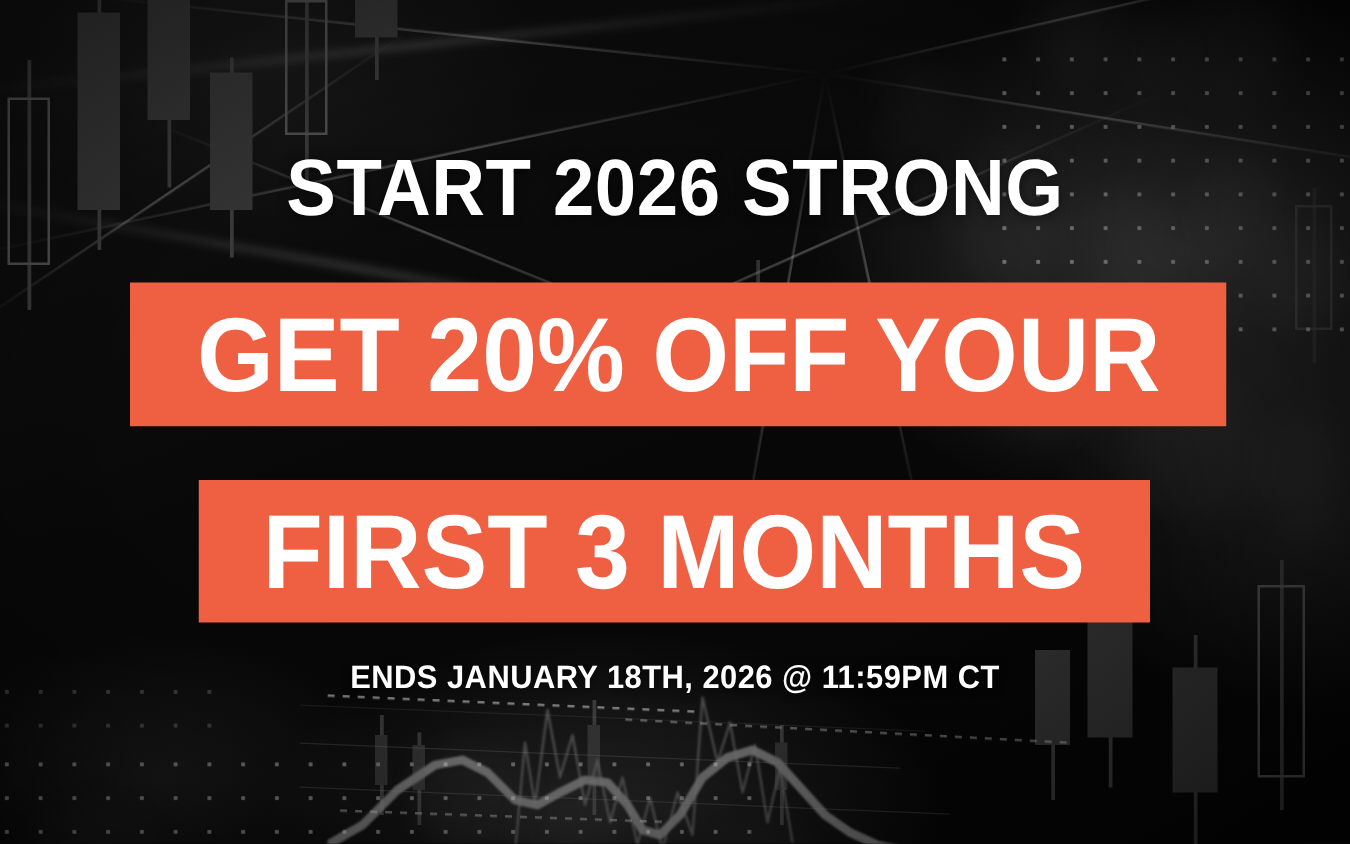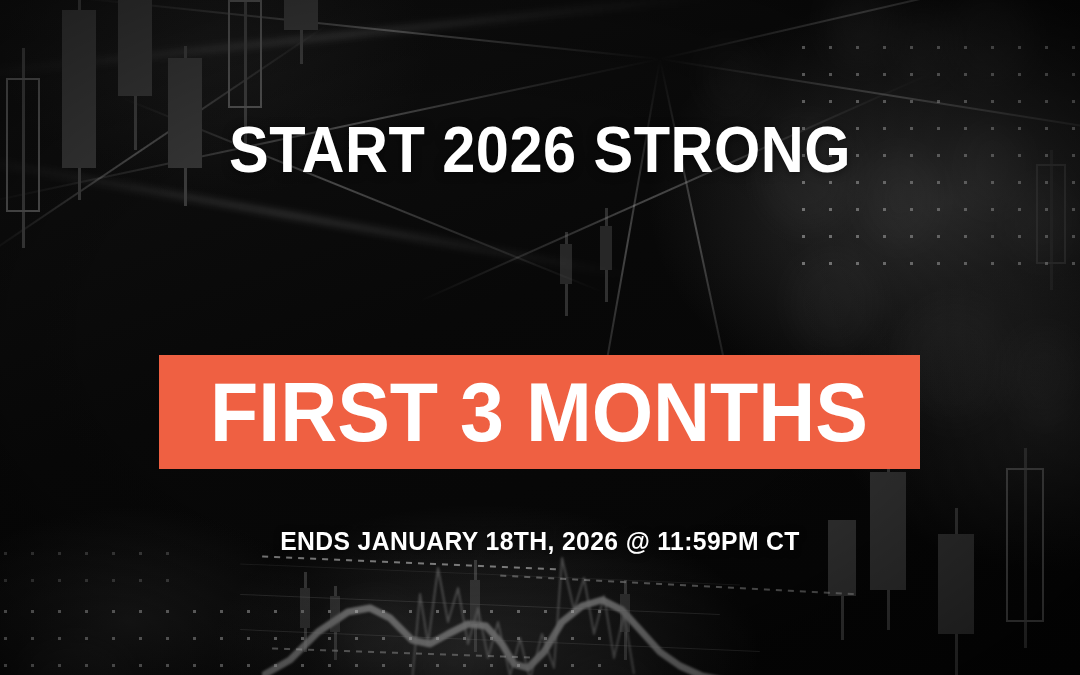--- a/index.html
+++ b/index.html
@@ -143,21 +143,21 @@
     color: #ffffff;
     font-weight: bold;
     font-size: 84px;
     line-height: 84px;
     letter-spacing: 0px;
     transform: scaleX(0.94);
     white-space: nowrap;
   }
 
   #band-one   { left: 104px; top: 226px; width: 877px; height: 115px; }
-  #band-two   { left: 159px; top: 355px; width: 761px; height: 114px; justify-content: center; }
+  #band-two   { left: 159px; top: 384px; width: 761px; height: 114px; justify-content: center; }
 
   .fineprint {
     position: absolute;
     top: 526px;
     left: 0;
     right: 0;
     text-align: center;
     color: #ffffff;
     font-size: 26px;
     line-height: 30px;
@@ -303,20 +303,23 @@
       <div class="body" style="top:18px; height:44px; background:#616161;"></div>
     </div>
   </div>
 
   <div class="bg-layer vignette"></div>
 
   <div class="content">
 
     <div class="headline">START 2026 STRONG</div>
 
+    <div class="hl-band" id="band-one">
+      <span class="band-text">GET 20% OFF YOUR</span>
+    </div>
 
     <div class="hl-band" id="band-two">
       <span class="band-text">FIRST 3 MONTHS</span>
     </div>
 
     <div class="fineprint">ENDS JANUARY 18TH, 2026 @ 11:59PM CT</div>
 
   </div>
 </div>
 

